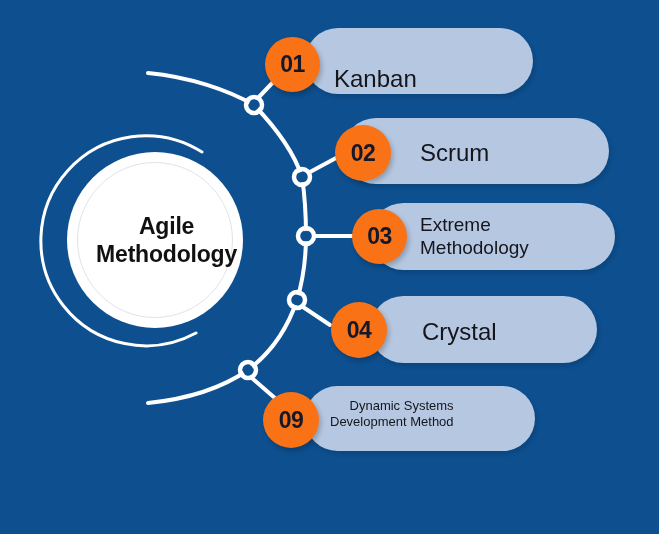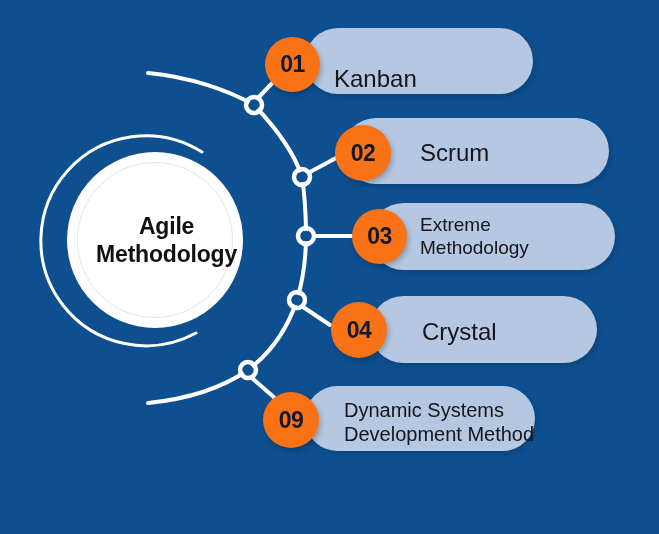--- a/index.html
+++ b/index.html
@@ -101,21 +101,21 @@
   #pill-3 { left: 370px; top: 203px; width: 245px; height: 67px; }
   #badge-3{ left: 352px; top: 209px; width: 55px;  height: 55px; font-size: 23px; }
   #label-3{ left: 420px; top: 213px; font-size: 19px; }
 
   #pill-4 { left: 370px; top: 296px; width: 227px; height: 67px; }
   #badge-4{ left: 331px; top: 302px; width: 56px;  height: 56px; font-size: 23px; }
   #label-4{ left: 402px; top: 317px; font-size: 24px; margin-left: 20px; }
 
   #pill-5 { left: 305px; top: 386px; width: 230px; height: 65px; }
   #badge-5{ left: 263px; top: 392px; width: 56px;  height: 56px; font-size: 23px; }
-  #label-5{ left: 344px; top: 398px; font-size: 20px; }
+  #label-5{ left: 330px; top: 398px; font-size: 13px; text-align: right; }
 </style>
 </head>
 <body>
 
 <div id="stage">
 
   <svg id="bg-svg" viewBox="0 0 659 534">
     <g fill="none" stroke="#ffffff" stroke-width="4" stroke-linecap="round">
 
       <path d="M148,73 C190,77 228,90 254,105"></path>

